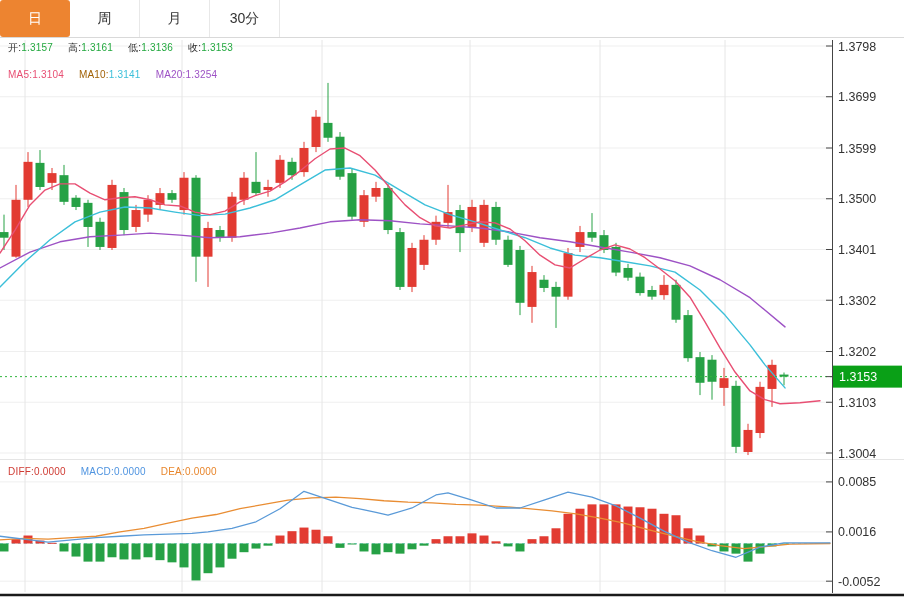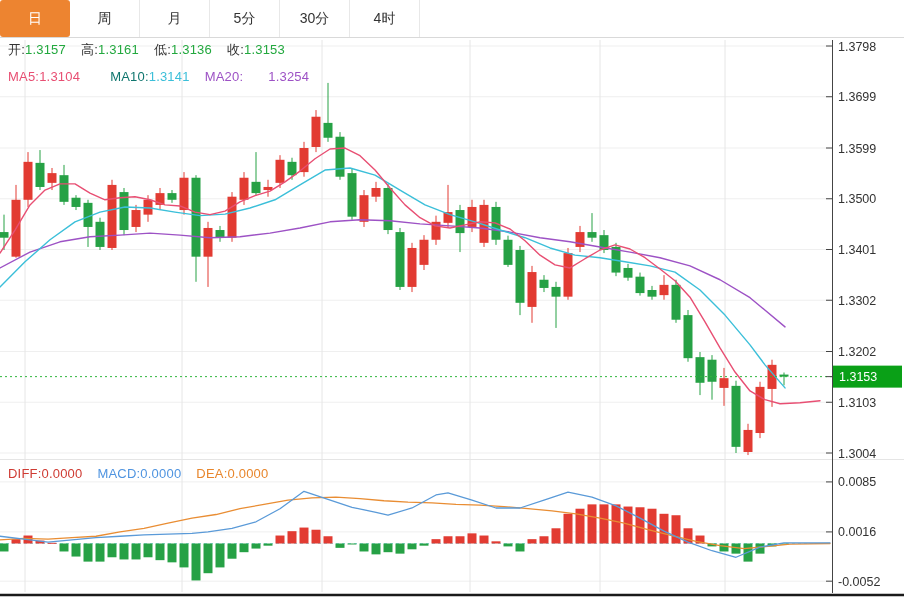--- a/index.html
+++ b/index.html
@@ -4,50 +4,48 @@
 <style>
   html,body{margin:0;padding:0;background:#fff;}
   .screen{position:relative;width:904px;height:597px;background:#fff;overflow:hidden;
           font-family:"Liberation Sans","DejaVu Sans",sans-serif;}
   .tabbar{position:absolute;top:0;left:0;width:904px;height:38px;display:flex;
           background:#fff;border-bottom:1px solid #d9d9d9;box-sizing:border-box;z-index:3;}
   .tab{width:70px;height:37px;line-height:37px;text-align:center;font-size:14px;color:#333;
        background:#fff;border-right:1px solid #e8e8e8;box-sizing:border-box;cursor:pointer;}
   .tab.active{background:#ed8430;color:#fff;border-radius:3px;border-right:none;}
   .tab-filler{flex:1;}
-  .hrow{position:absolute;left:8px;display:flex;gap:15px;font-size:13px;z-index:2;white-space:nowrap;}
+  .hrow{position:absolute;left:8px;display:flex;gap:15px;font-size:10px;z-index:2;white-space:nowrap;}
   .hrow .lbl{color:#333;}
   .hitem span{letter-spacing:0.2px;}
   #chart-svg{position:absolute;top:0;left:0;z-index:1;}
   .axlabel{font-size:12.5px;fill:#333;}
   .badgelabel{font-size:12.5px;fill:#fff;}
 </style>
 </head>
 <body>
 
 <div class="screen">
   <div class="tabbar" id="tabbar">
       <div class="tab active">日</div>
       <div class="tab">周</div>
       <div class="tab">月</div>
-      <div class="tab">5分</div>
       <div class="tab">30分</div>
-      <div class="tab">4时</div>
       <div class="tab-filler"></div>
     </div>
   <div class="hrow" style="top:41px;" id="ohlc-row">
       <span class="hitem"><span class="lbl">开:</span><span style="color: rgb(34, 168, 62);">1.3157</span></span>
       <span class="hitem"><span class="lbl">高:</span><span style="color: rgb(34, 168, 62);">1.3161</span></span>
       <span class="hitem"><span class="lbl">低:</span><span style="color: rgb(34, 168, 62);">1.3136</span></span>
       <span class="hitem"><span class="lbl">收:</span><span style="color: rgb(34, 168, 62);">1.3153</span></span>
     </div>
   <div class="hrow" style="top:69px;" id="ma-row">
       <span class="hitem"><span class="lbl" style="color: rgb(232, 79, 115);">MA5:</span><span style="color: rgb(232, 79, 115);">1.3104</span></span>
-      <span class="hitem"><span class="lbl" style="color: #0f766e; margin-left: 15px;">MA10:</span><span style="color: rgb(59, 191, 217);">1.3141</span></span>
-      <span class="hitem"><span class="lbl" style="color: rgb(157, 82, 197);">MA20:</span><span style="color: rgb(157, 82, 197); margin-left: 25px;">1.3254</span></span>
+      <span class="hitem"><span class="lbl" style="color: #a16207;">MA10:</span><span style="color: rgb(59, 191, 217);">1.3141</span></span>
+      <span class="hitem"><span class="lbl" style="color: rgb(157, 82, 197);">MA20:</span><span style="color: rgb(157, 82, 197);">1.3254</span></span>
     </div>
   <div class="hrow" style="top:466px;" id="macd-row">
       <span class="hitem"><span class="lbl" style="color: rgb(207, 59, 51);">DIFF:</span><span style="color: rgb(207, 59, 51);">0.0000</span></span>
       <span class="hitem"><span class="lbl" style="color: rgb(79, 148, 224);">MACD:</span><span style="color: rgb(79, 148, 224);">0.0000</span></span>
       <span class="hitem"><span class="lbl" style="color: rgb(232, 134, 44);">DEA:</span><span style="color: rgb(232, 134, 44);">0.0000</span></span>
     </div>
   <svg id="chart-svg" width="904" height="597">
       <line x1="0" y1="46" x2="830" y2="46" stroke="#efefef" stroke-width="1"></line>
       <line x1="0" y1="96.7474000000001" x2="830" y2="96.7474000000001" stroke="#efefef" stroke-width="1"></line>
       <line x1="0" y1="148.007399999999" x2="830" y2="148.007399999999" stroke="#efefef" stroke-width="1"></line>

